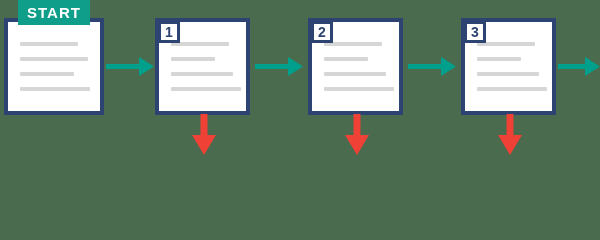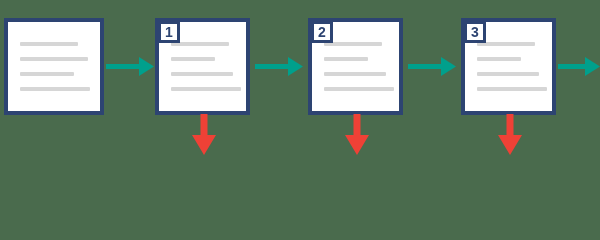--- a/index.html
+++ b/index.html
@@ -85,20 +85,21 @@
 
 <div id="canvas">
     <div class="card" style="left: 4px; top: 18px; width: 100px; height: 97px; border-color: rgb(45, 68, 114); background: rgb(255, 255, 255); border-left-width: 4px;">
       <div class="lines">
         <div class="line" style="top: 20px; left: 12px; width: 58px; background: rgb(214, 214, 214);"></div>
         <div class="line" style="top: 35px; left: 12px; width: 68px; background: rgb(214, 214, 214);"></div>
         <div class="line" style="top: 50px; left: 12px; width: 54px; background: rgb(214, 214, 214);"></div>
         <div class="line" style="top: 65px; left: 12px; width: 70px; background: rgb(214, 214, 214);"></div>
       </div>
     </div>
+    <div class="start-badge" style="left: 18px; top: 0px; width: 72px; height: 25px; background: rgb(15, 158, 138); color: rgb(255, 255, 255); font-size: 15px;">START</div>
     <div class="card" style="left: 155px; top: 18px; width: 95px; height: 97px; border-color: rgb(45, 68, 114); background: rgb(255, 255, 255);">
       <div class="lines">
         <div class="line" style="top: 20px; left: 12px; width: 58px; background: rgb(214, 214, 214);"></div>
         <div class="line" style="top: 35px; left: 12px; width: 44px; background: rgb(214, 214, 214);"></div>
         <div class="line" style="top: 50px; left: 12px; width: 62px; background: rgb(214, 214, 214);"></div>
         <div class="line" style="top: 65px; left: 12px; width: 70px; background: rgb(214, 214, 214);"></div>
       </div>
     </div>
     <div class="num-badge" style="left: 158px; top: 21px; width: 22px; height: 22px; border-color: rgb(45, 68, 114); color: rgb(45, 68, 114); font-size: 14px;">1</div>
     <div class="card" style="left: 308px; top: 18px; width: 95px; height: 97px; border-color: rgb(45, 68, 114); background: rgb(255, 255, 255);">

